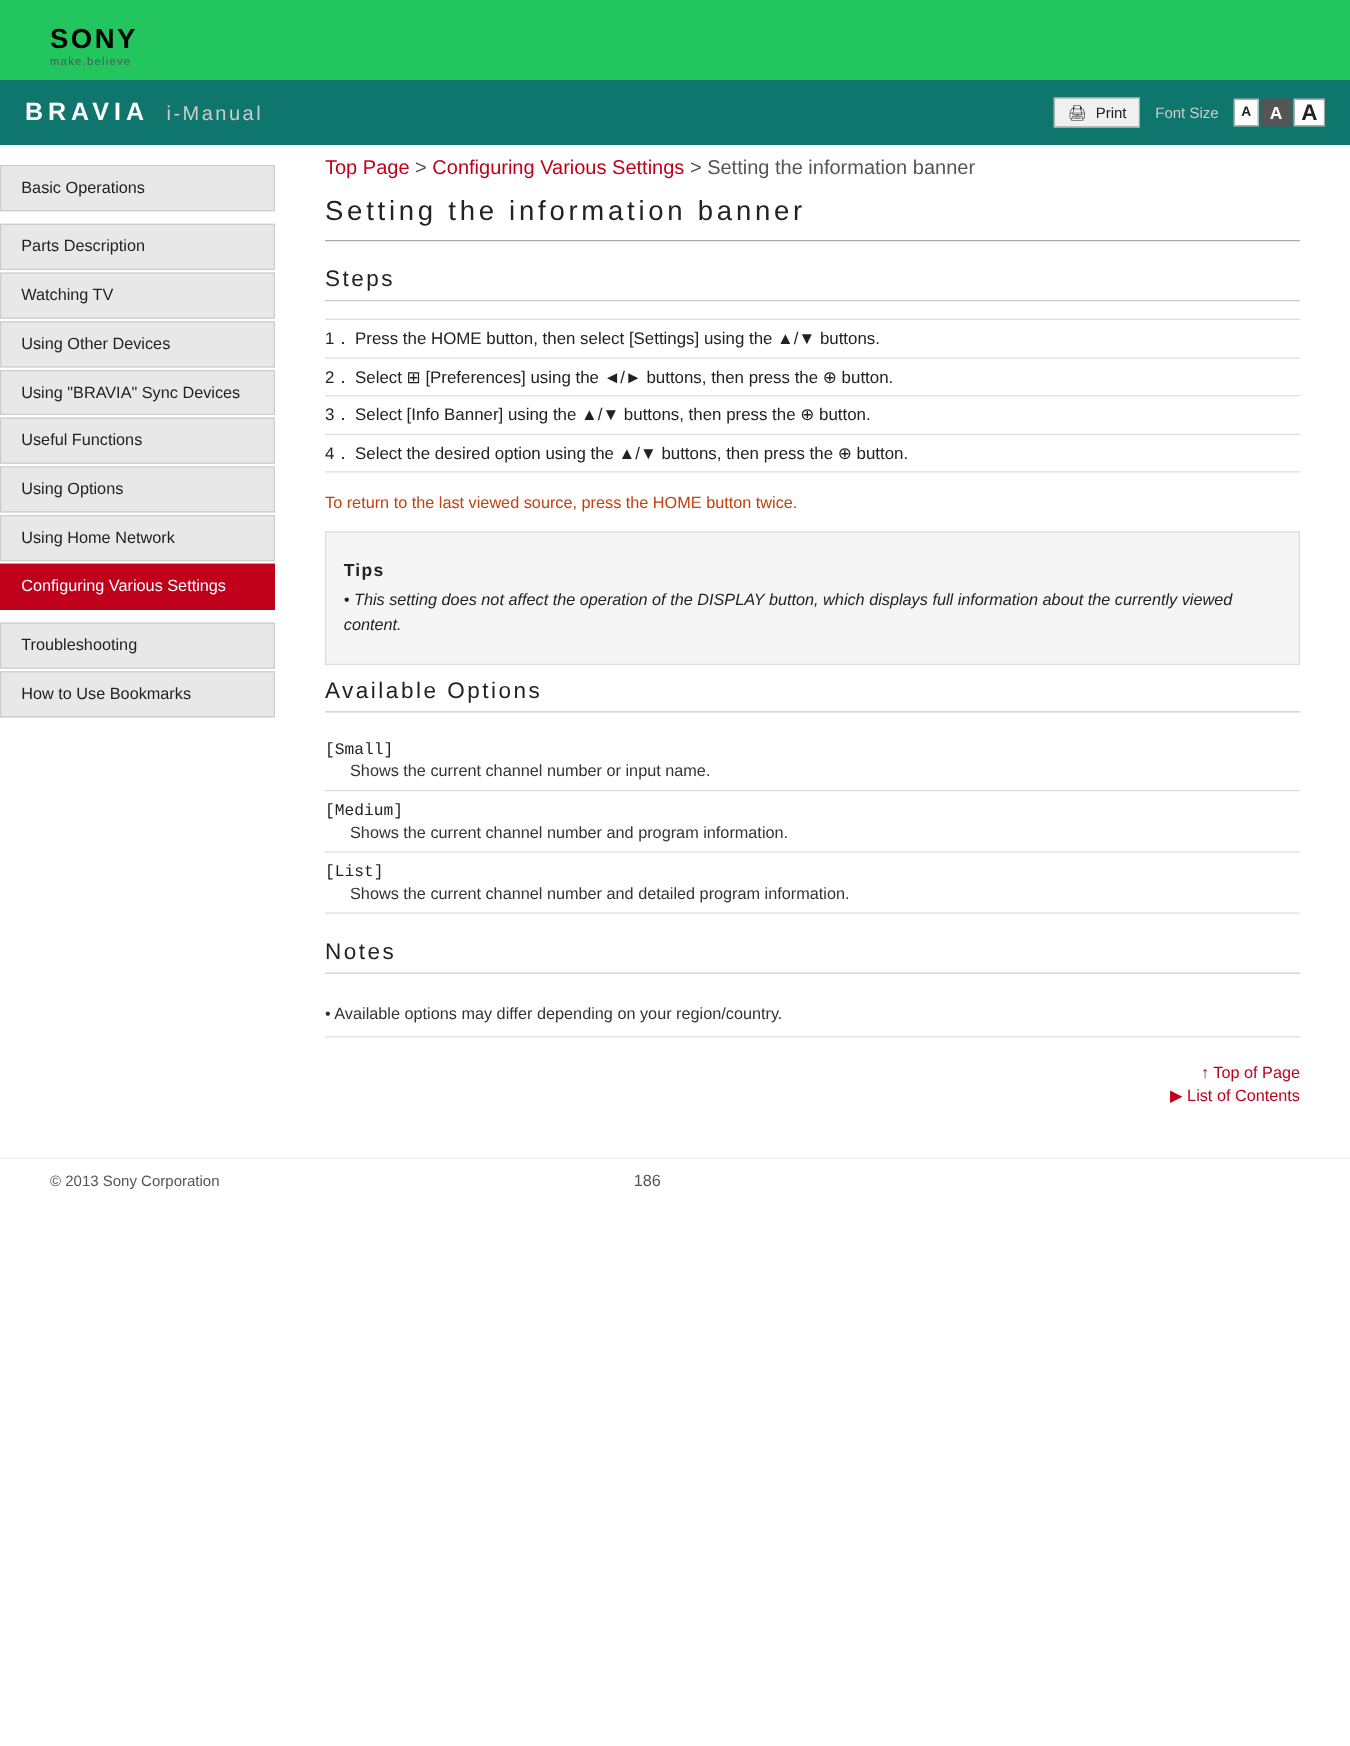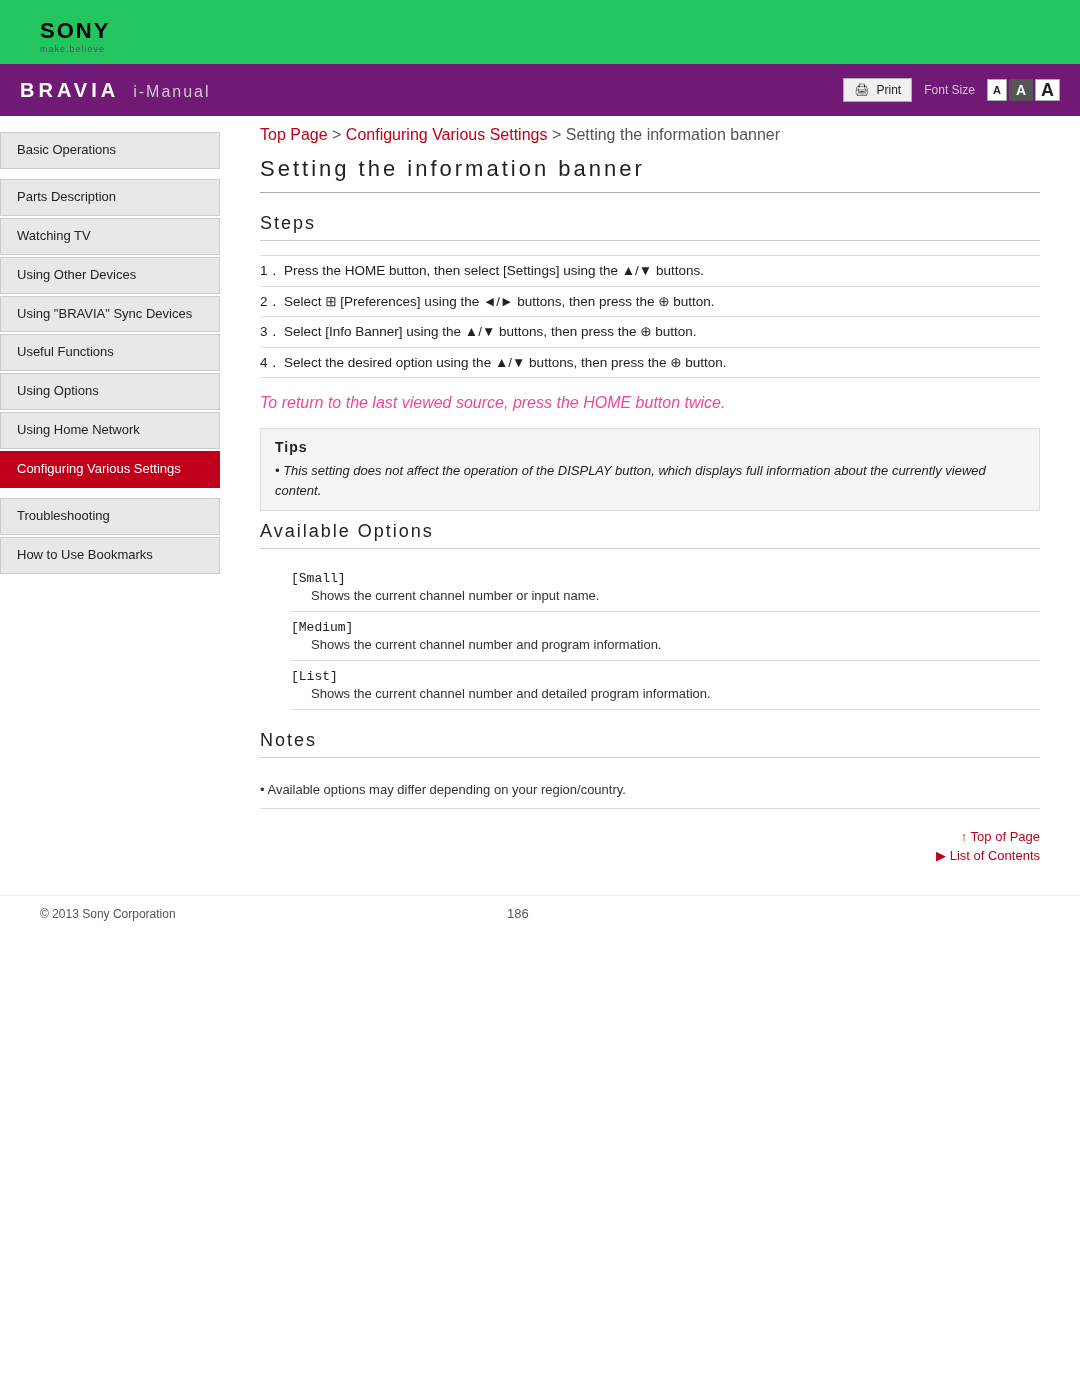--- a/index.html
+++ b/index.html
@@ -30,21 +30,21 @@
       font-family: 'Arial Black', Arial, sans-serif;
     }
     .sony-tagline {
       font-size: 9px;
       color: #555;
       letter-spacing: 1px;
     }
 
     
     .header-bar {
-      background: #701a75;
+      background: #0f766e;
       display: flex;
       align-items: center;
       justify-content: space-between;
       padding: 0 20px;
       height: 52px;
     }
     .header-left {
       display: flex;
       align-items: baseline;
       gap: 14px;
@@ -192,31 +192,30 @@
     }
     .step-num {
       position: absolute;
       left: 0;
       top: 4px;
       font-size: 13.5px;
     }
 
     
     .return-note {
-      font-size: 16px;
+      font-size: 13px;
       margin: 10px 0 16px 0;
-      color: #ec4899;
-      font-style: italic;
+      color: #c2410c;
     }
 
     
     .tips-box {
       background: #f5f5f5;
       border: 1px solid #ddd;
-      padding: 10px 14px;
+      padding: 22px 14px;
       margin-bottom: 4px;
     }
     .tips-heading {
       font-size: 14px;
       font-weight: bold;
       letter-spacing: 1px;
       margin-bottom: 6px;
     }
     .tips-text {
       font-size: 13px;
@@ -227,21 +226,20 @@
       content: "• ";
     }
 
     
     .options-section {
       margin-bottom: 20px;
     }
     .option-item {
       border-bottom: 1px solid #ddd;
       padding: 8px 0;
-      margin-left: 31px;
     }
     .option-label {
       font-family: 'Courier New', monospace;
       font-size: 13px;
       color: #222;
       margin-bottom: 2px;
     }
     .option-desc {
       font-size: 13px;
       color: #333;
@@ -263,21 +261,21 @@
       content: "• ";
     }
 
     
     .footer-links {
       display: flex;
       flex-direction: column;
       align-items: flex-end;
       gap: 4px;
       margin-top: 20px;
-      margin-bottom: 0;
+      margin-bottom: 10px;
     }
     .footer-link {
       color: #c0001a;
       text-decoration: none;
       font-size: 13px;
       cursor: pointer;
     }
 
     
     .bottom-bar {

